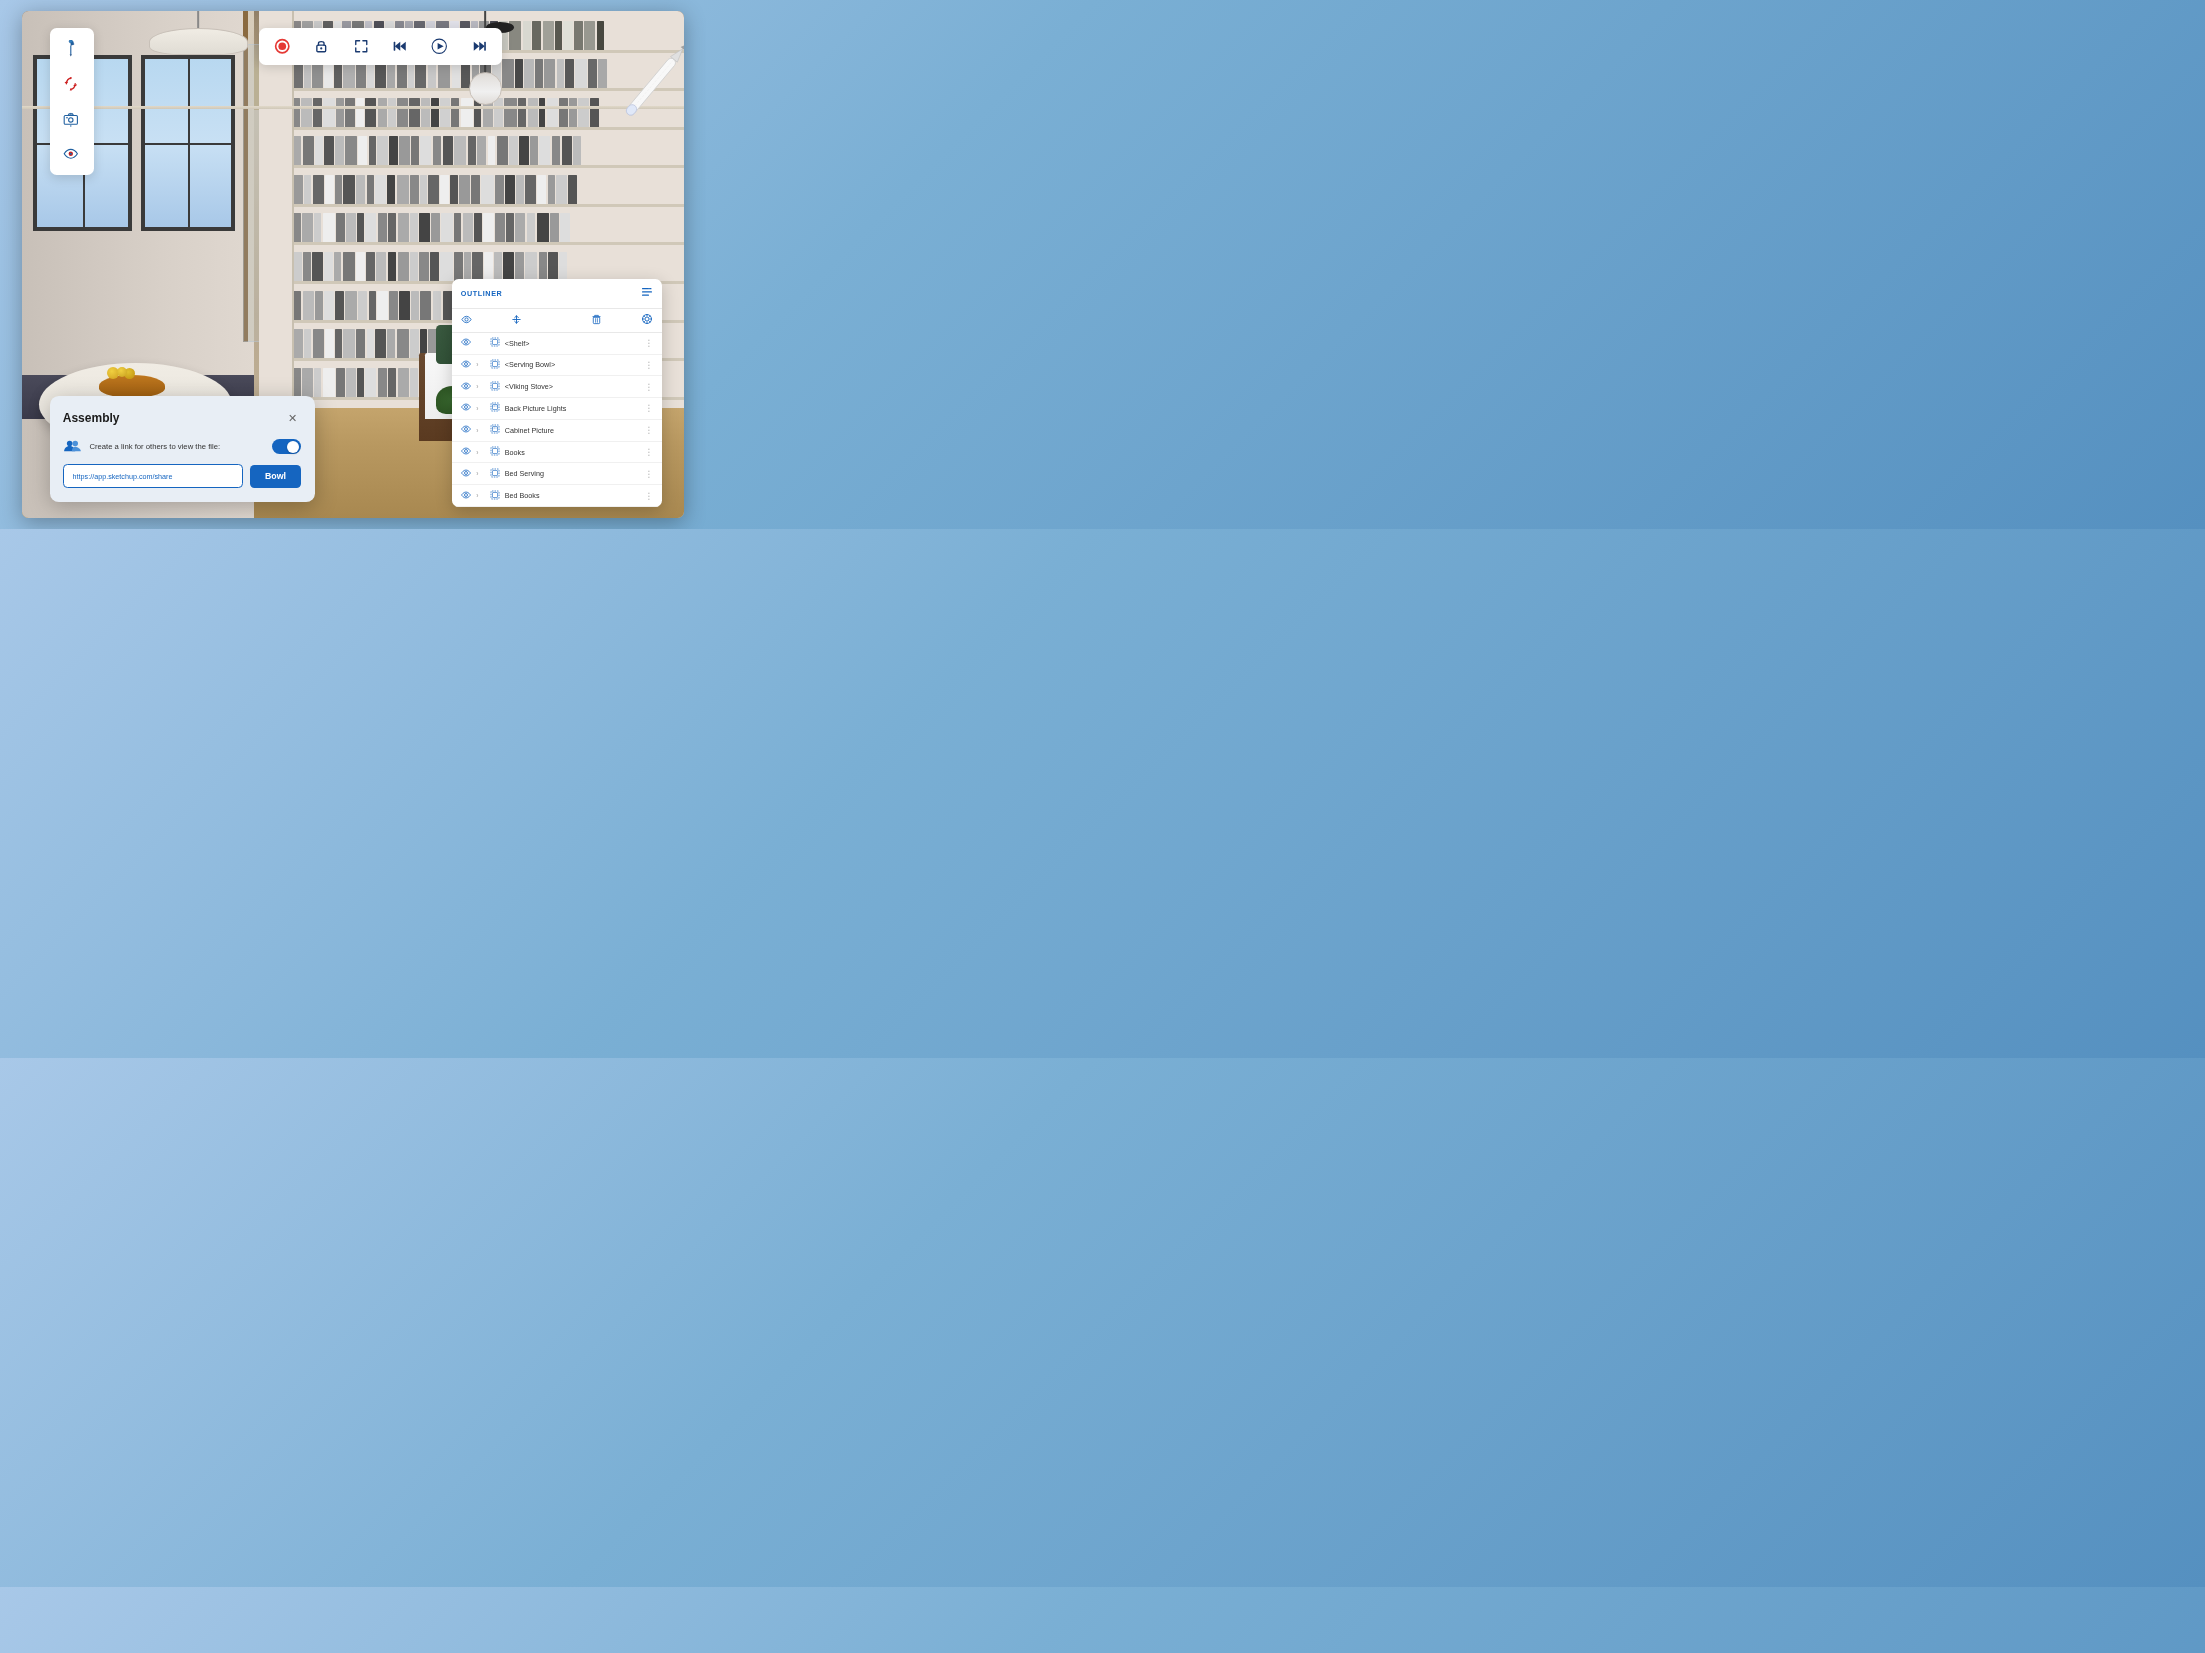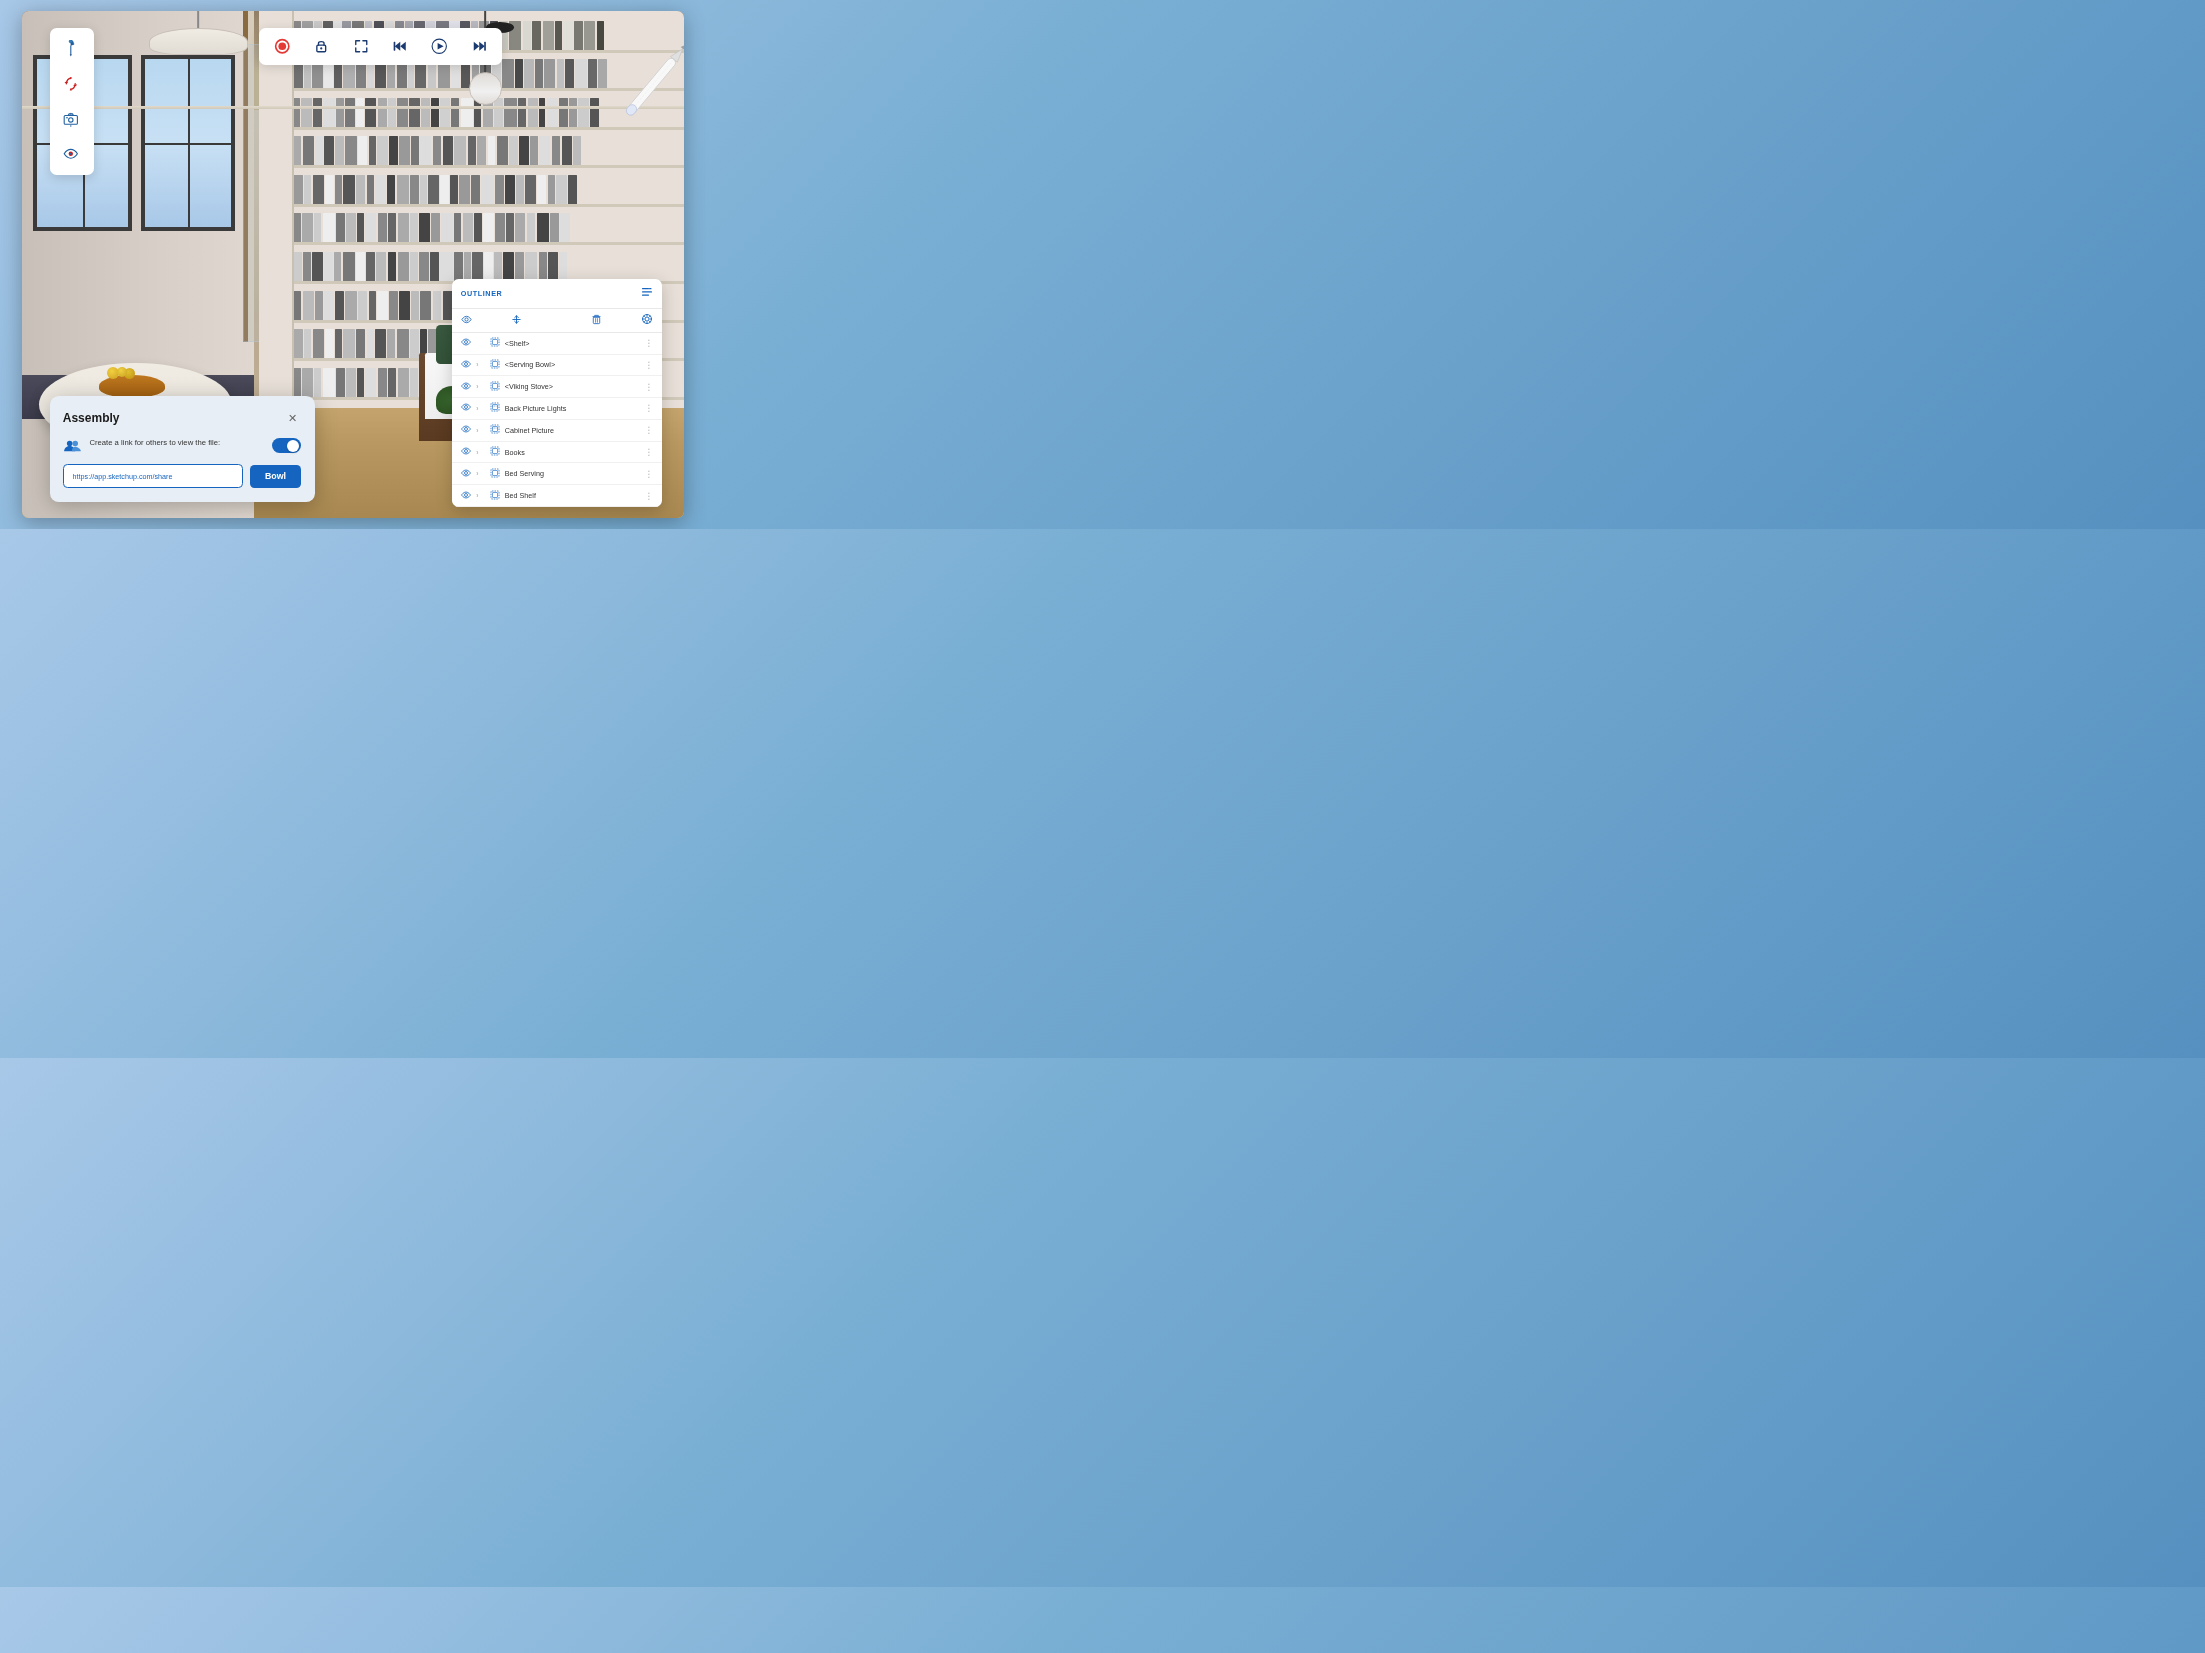--- a/index.html
+++ b/index.html
@@ -409,21 +409,21 @@
       justify-content: center;
       cursor: pointer;
       color: #666;
       font-size: 11px;
       border: none;
       background: transparent;
       border-radius: 50%;
     }
     .dialog-link-row {
       display: flex;
-      align-items: flex-start;
+      align-items: center;
       gap: 6.6px;
       margin-bottom: 8.8px;
     }
     .dialog-link-label {
       font-size: 7.7px;
       color: #333;
       flex: 1;
     }
     .toggle-switch {
       width: 29px; height: 15.4px;
@@ -1109,21 +1109,21 @@
             <circle cx="10" cy="10" r="3" stroke="#1565c0" stroke-width="1.6" fill="none"></circle>
           </svg>
         </span>
         <span class="outliner-chevron">›</span>
         <span class="outliner-icon">
           <svg viewBox="0 0 20 20" width="10" height="10" fill="none">
             <rect x="2" y="2" width="16" height="16" rx="2" stroke="#1565c0" stroke-width="1.5" stroke-dasharray="3 2" fill="none"></rect>
             <rect x="5" y="5" width="10" height="10" rx="1" stroke="#1565c0" stroke-width="1.2" fill="none"></rect>
           </svg>
         </span>
-        <span class="outliner-item-name">Bed Shelf</span>
+        <span class="outliner-item-name">Bed Books</span>
         <span class="outliner-more">⋮</span>
       </div>
     </div>
   </div>
 
   <div class="sharing-dialog">
     <div class="dialog-header">
       <span class="dialog-title">Assembly</span>
       <button class="dialog-close">✕</button>
     </div>

